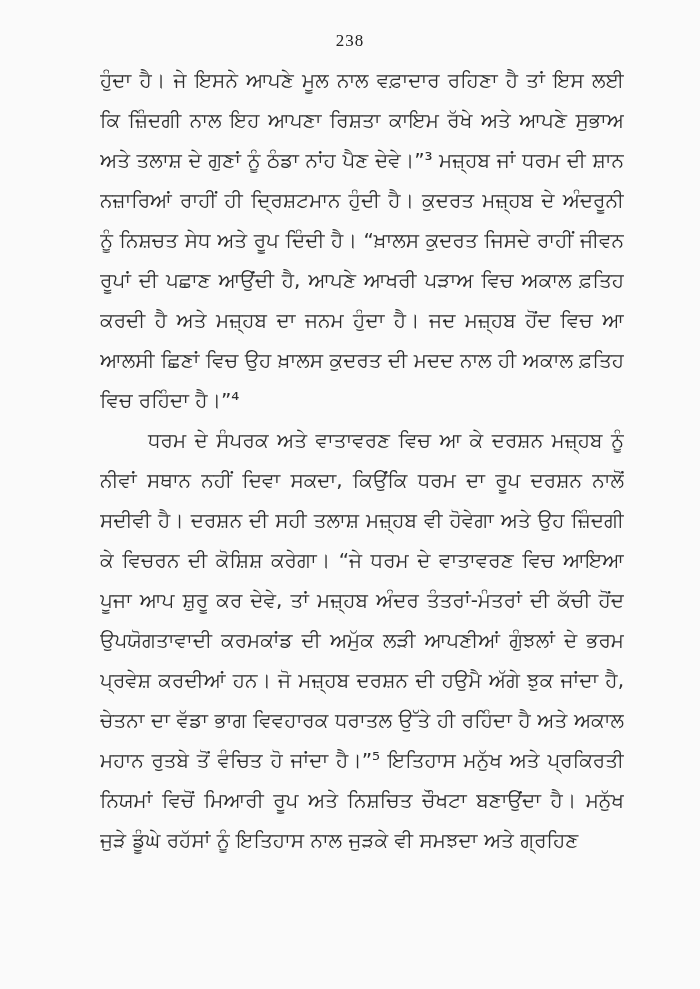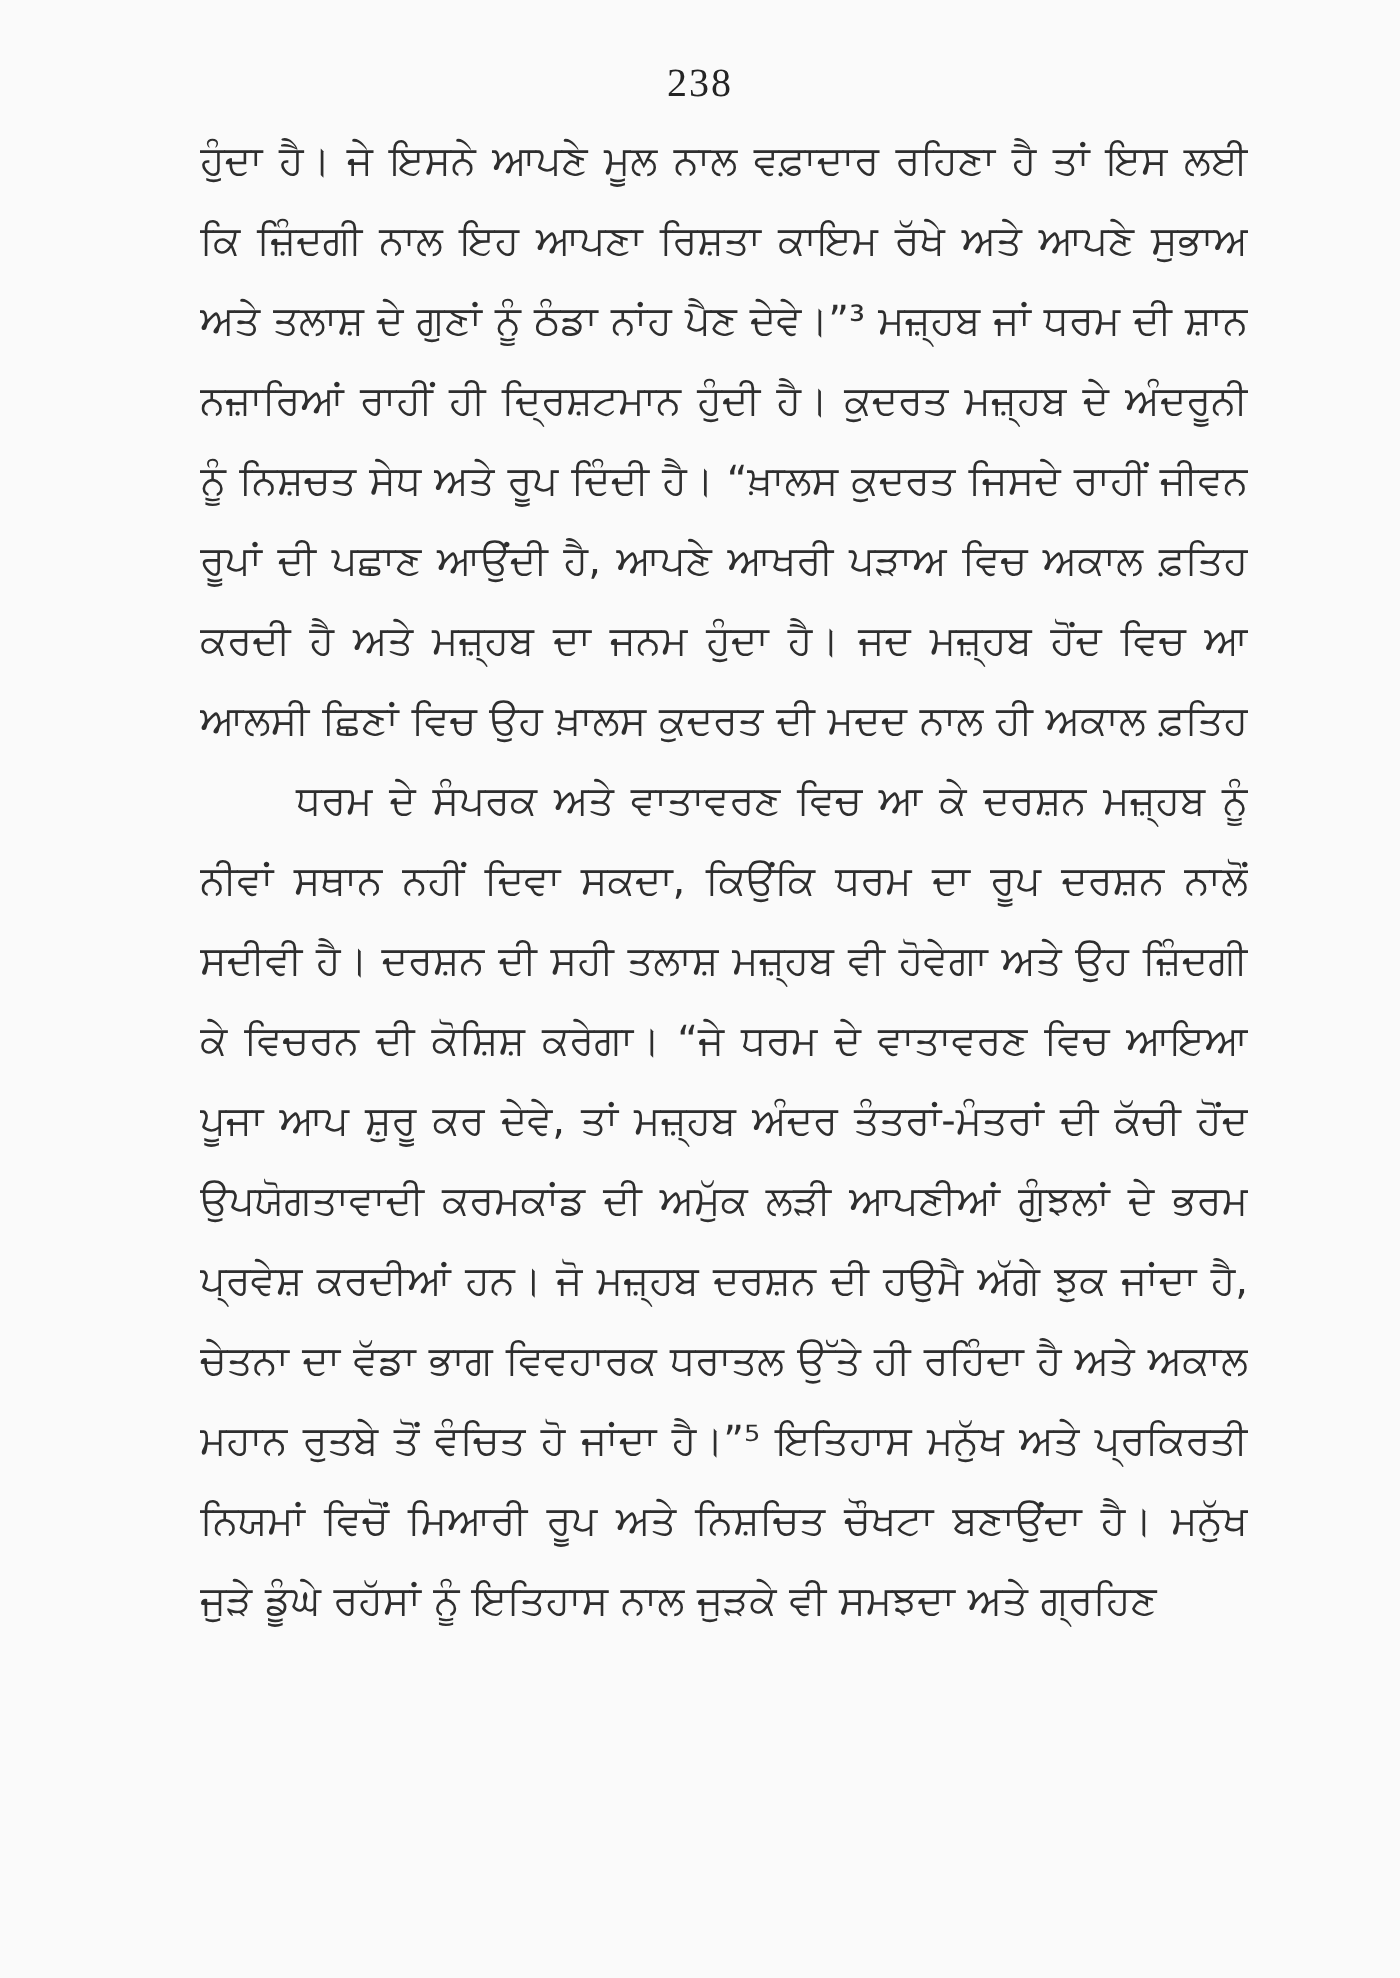--- a/index.html
+++ b/index.html
@@ -20,21 +20,21 @@
     overflow: hidden;
     color: #2e2e2e;
   }
   .page-number {
     position: absolute;
     top: 31px;
     left: 0;
     width: 700px;
     text-align: center;
     font-family: "Liberation Serif", serif;
-    font-size: 20px;
+    font-size: 17px;
     letter-spacing: 1px;
     color: #242424;
   }
   .text-block {
     position: absolute;
     left: 100px;
     top: 60px;
     width: 524px;
     font-size: 20px;
     line-height: 40px;
@@ -67,20 +67,21 @@
   <div class="text-block">
 
     <div class="line">ਹੁੰਦਾ ਹੈ। ਜੇ ਇਸਨੇ ਆਪਣੇ ਮੂਲ ਨਾਲ ਵਫ਼ਾਦਾਰ ਰਹਿਣਾ ਹੈ ਤਾਂ ਇਸ ਲਈ ਇਹ ਜ਼ਰੂਰੀ ਹੈ</div>
     <div class="line">ਕਿ ਜ਼ਿੰਦਗੀ ਨਾਲ ਇਹ ਆਪਣਾ ਰਿਸ਼ਤਾ ਕਾਇਮ ਰੱਖੇ ਅਤੇ ਆਪਣੇ ਸੁਭਾਅ ਵਿਚੋਂ ਸਫ਼ਰ</div>
     <div class="line">ਅਤੇ ਤਲਾਸ਼ ਦੇ ਗੁਣਾਂ ਨੂੰ ਠੰਡਾ ਨਾਂਹ ਪੈਣ ਦੇਵੇ।”³ ਮਜ਼੍ਹਬ ਜਾਂ ਧਰਮ ਦੀ ਸ਼ਾਨ ਕੁਦਰਤ</div>
     <div class="line">ਨਜ਼ਾਰਿਆਂ ਰਾਹੀਂ ਹੀ ਦ੍ਰਿਸ਼ਟਮਾਨ ਹੁੰਦੀ ਹੈ। ਕੁਦਰਤ ਮਜ਼੍ਹਬ ਦੇ ਅੰਦਰੂਨੀ ਅਤੇ ਬਾਹਰੀ ਰੂਪਾਂ</div>
     <div class="line">ਨੂੰ ਨਿਸ਼ਚਤ ਸੇਧ ਅਤੇ ਰੂਪ ਦਿੰਦੀ ਹੈ। “ਖ਼ਾਲਸ ਕੁਦਰਤ ਜਿਸਦੇ ਰਾਹੀਂ ਜੀਵਨ ਦੇ ਅਸਲ</div>
     <div class="line">ਰੂਪਾਂ ਦੀ ਪਛਾਣ ਆਉਂਦੀ ਹੈ, ਆਪਣੇ ਆਖਰੀ ਪੜਾਅ ਵਿਚ ਅਕਾਲ ਫ਼ਤਿਹ ਦੀ ਪਛਾਣ</div>
     <div class="line">ਕਰਦੀ ਹੈ ਅਤੇ ਮਜ਼੍ਹਬ ਦਾ ਜਨਮ ਹੁੰਦਾ ਹੈ। ਜਦ ਮਜ਼੍ਹਬ ਹੋਂਦ ਵਿਚ ਆ ਜਾਂਦਾ ਹੈ ਤਾਂ ਆਪਣੇ</div>
     <div class="line">ਆਲਸੀ ਛਿਣਾਂ ਵਿਚ ਉਹ ਖ਼ਾਲਸ ਕੁਦਰਤ ਦੀ ਮਦਦ ਨਾਲ ਹੀ ਅਕਾਲ ਫ਼ਤਿਹ ਦੇ ਸੰਪਰਕ</div>
+    <div class="line para-end">ਵਿਚ ਰਹਿੰਦਾ ਹੈ।”⁴</div>
 
     <div class="line para-indent">ਧਰਮ ਦੇ ਸੰਪਰਕ ਅਤੇ ਵਾਤਾਵਰਣ ਵਿਚ ਆ ਕੇ ਦਰਸ਼ਨ ਮਜ਼੍ਹਬ ਨੂੰ ਆਪਣੇ ਰੂਪ ਨਾਲੋਂ</div>
     <div class="line">ਨੀਵਾਂ ਸਥਾਨ ਨਹੀਂ ਦਿਵਾ ਸਕਦਾ, ਕਿਉਂਕਿ ਧਰਮ ਦਾ ਰੂਪ ਦਰਸ਼ਨ ਨਾਲੋਂ ਬਹੁਤ ਉੱਚਾ ਅਤੇ</div>
     <div class="line">ਸਦੀਵੀ ਹੈ। ਦਰਸ਼ਨ ਦੀ ਸਹੀ ਤਲਾਸ਼ ਮਜ਼੍ਹਬ ਵੀ ਹੋਵੇਗਾ ਅਤੇ ਉਹ ਜ਼ਿੰਦਗੀ ਦੇ ਬਹੁਤ ਨੇੜੇ ਹੋ</div>
     <div class="line">ਕੇ ਵਿਚਰਨ ਦੀ ਕੋਸ਼ਿਸ਼ ਕਰੇਗਾ। “ਜੇ ਧਰਮ ਦੇ ਵਾਤਾਵਰਣ ਵਿਚ ਆਇਆ ਦਰਸ਼ਨ ਆਪਣੀ</div>
     <div class="line">ਪੂਜਾ ਆਪ ਸ਼ੁਰੂ ਕਰ ਦੇਵੇ, ਤਾਂ ਮਜ਼੍ਹਬ ਅੰਦਰ ਤੰਤਰਾਂ-ਮੰਤਰਾਂ ਦੀ ਕੱਚੀ ਹੋਂਦ ਅਤੇ</div>
     <div class="line">ਉਪਯੋਗਤਾਵਾਦੀ ਕਰਮਕਾਂਡ ਦੀ ਅਮੁੱਕ ਲੜੀ ਆਪਣੀਆਂ ਗੁੰਝਲਾਂ ਦੇ ਭਰਮ ਜਾਲ ਸਮੇਤ ਆ</div>
     <div class="line">ਪ੍ਰਵੇਸ਼ ਕਰਦੀਆਂ ਹਨ। ਜੋ ਮਜ਼੍ਹਬ ਦਰਸ਼ਨ ਦੀ ਹਉਮੈ ਅੱਗੇ ਝੁਕ ਜਾਂਦਾ ਹੈ, ਉਸਦੀ ਸਮੂਹਿਕ</div>
     <div class="line">ਚੇਤਨਾ ਦਾ ਵੱਡਾ ਭਾਗ ਵਿਵਹਾਰਕ ਧਰਾਤਲ ਉੱਤੇ ਹੀ ਰਹਿੰਦਾ ਹੈ ਅਤੇ ਅਕਾਲ ਫ਼ਤਿਹ ਦੇ</div>
     <div class="line">ਮਹਾਨ ਰੁਤਬੇ ਤੋਂ ਵੰਚਿਤ ਹੋ ਜਾਂਦਾ ਹੈ।”⁵ ਇਤਿਹਾਸ ਮਨੁੱਖ ਅਤੇ ਪ੍ਰਕਿਰਤੀ ਨਾਲ ਜੁੜੇ</div>

